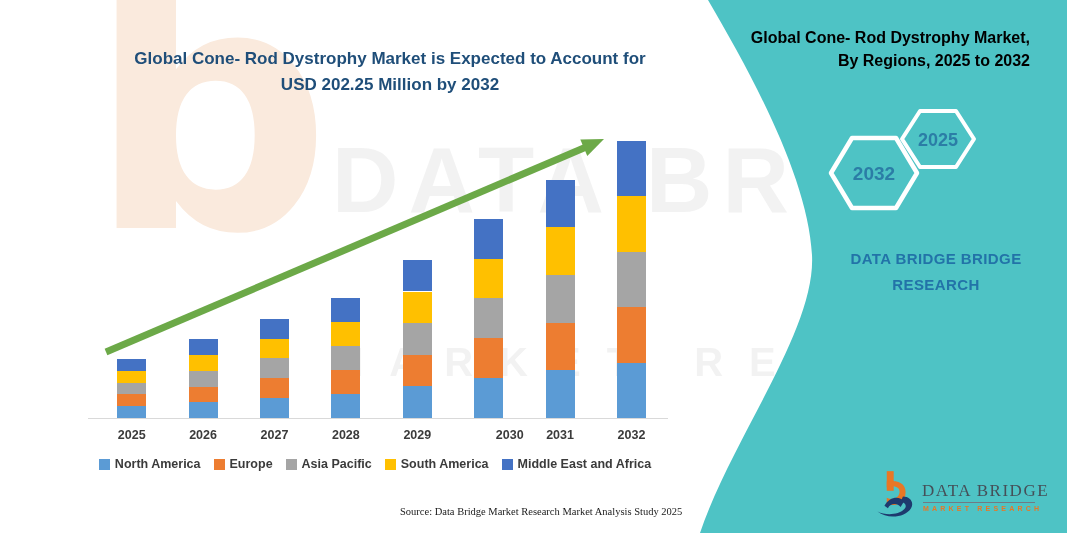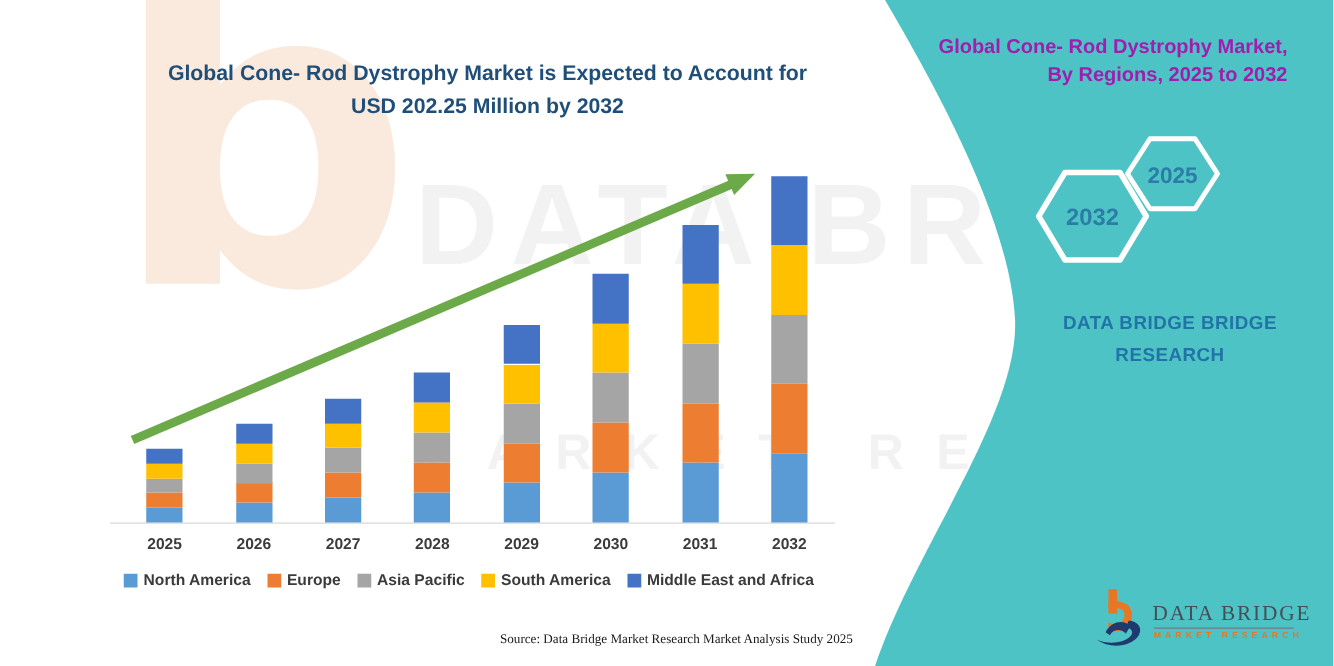--- a/index.html
+++ b/index.html
@@ -61,21 +61,21 @@
     display: flex; justify-content: center; align-items: flex-end; gap: 13px;
   }
   .legend-item { display: flex; align-items: center; gap: 5px; }
   .legend-swatch { width: 11px; height: 11px; display: inline-block; }
   .legend-label { font-size: 12.5px; font-weight: bold; color: #3b3b3b; white-space: nowrap; }
   
   .panel-heading {
     position: absolute; right: 37px; top: 26px; width: 340px;
     text-align: right; z-index: 5;
     font-size: 16px; line-height: 23px; font-weight: bold;
-    color: #a21caf;
+    color: #000000;
   }
   .panel-brand {
     position: absolute; left: 812px; top: 246px; width: 248px;
     text-align: center; z-index: 5;
     font-size: 15px; line-height: 26px; font-weight: 600;
     letter-spacing: 0.4px; color: #2273a8;
   }
   
   .footer-dmca {
     position: absolute; left: 68px; top: 509px; z-index: 5;
@@ -166,21 +166,21 @@
       <div class="seg" style="left: 521px; bottom: 166.4px; height: 55.5px; background: rgb(255, 192, 0);"></div>
       <div class="seg" style="left: 521px; bottom: 221.9px; height: 55.1px; background: rgb(68, 114, 196);"></div>
     </div>
   <div id="axis-line"></div>
   <div id="xaxis">
       <div class="xlabel" style="left: 0px; width: 71.4px;">2025</div>
       <div class="xlabel" style="left: 71.4px; width: 71.4px;">2026</div>
       <div class="xlabel" style="left: 142.8px; width: 71.4px;">2027</div>
       <div class="xlabel" style="left: 214.2px; width: 71.4px;">2028</div>
       <div class="xlabel" style="left: 285.6px; width: 71.4px;">2029</div>
-      <div class="xlabel" style="left: 357px; width: 71.4px;">2030</div>
+      <div class="xlabel" style="left: 378px; width: 71.4px;">2030</div>
       <div class="xlabel" style="left: 428.4px; width: 71.4px;">2031</div>
       <div class="xlabel" style="left: 499.8px; width: 71.4px;">2032</div>
     </div>
 
   <svg id="arrow-svg" width="1067" height="533" viewBox="0 0 1067 533">
     <line x1="106" y1="352" x2="585" y2="147.5" stroke="#6CA948" stroke-width="7"></line>
     <polygon points="604,139 587.3,156 580.3,139.4" fill="#6CA948"></polygon>
   </svg>
 
   <div id="legend">

